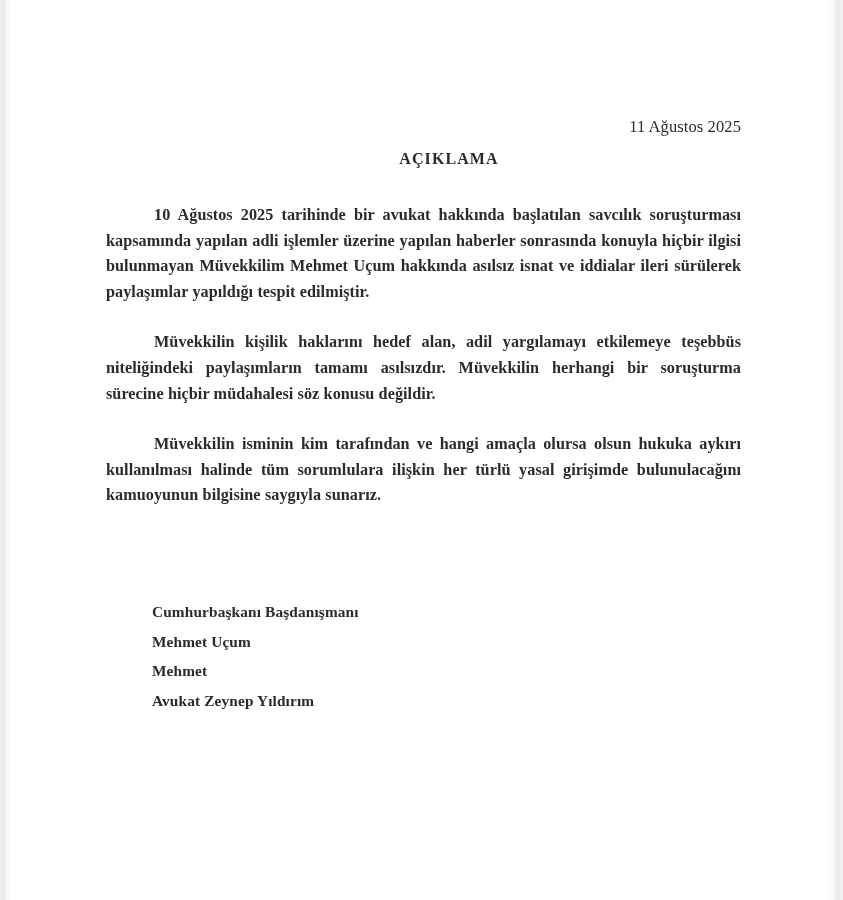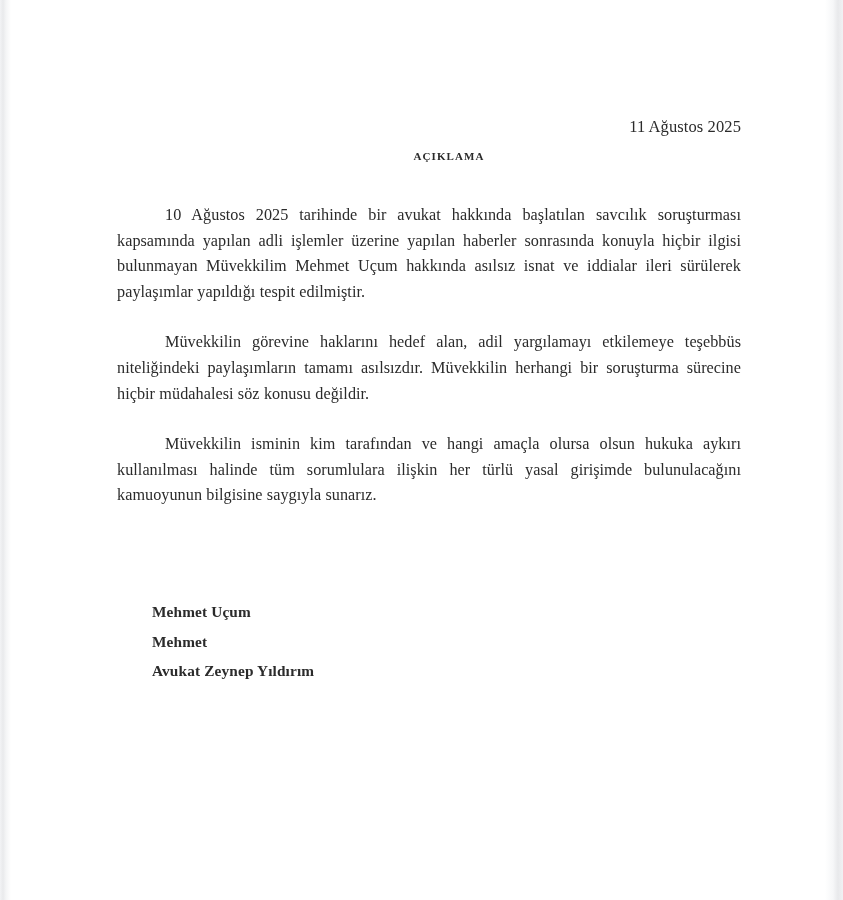--- a/index.html
+++ b/index.html
@@ -58,43 +58,44 @@
     letter-spacing: 0.1px;
     white-space: nowrap;
   }
 
   .doc-title {
     position: absolute;
     top: 138px;
     left: 0;
     width: 100%;
     text-align: center;
-    font-size: 11px;
+    font-size: 16px;
     font-weight: bold;
     letter-spacing: 1.1px;
     padding-left: 56px;
     box-sizing: border-box;
   }
 
   .body-block {
     position: absolute;
     top: 191px;
     left: 0;
     width: 640px;
   }
 
   .para {
-    margin: 0 0 25px 16px;
+    margin: 0 0 25px 5px;
     font-size: 16.2px;
     line-height: 25.6px;
     text-align: justify;
     text-indent: 48px;
     letter-spacing: 0.05px;
     word-spacing: 0.2px;
     hyphens: none;
+    font-weight: bold;
   }
   .para:last-child {
     margin-bottom: 0;
   }
 
   .signature-block {
     position: absolute;
     top: 590px;
     left: 51px;
     width: 590px;
@@ -121,24 +122,25 @@
   <div class="edge-strip right"></div>
 
   <div class="sheet">
 
     <div class="doc-date">11 Ağustos 2025</div>
 
     <div class="doc-title">AÇIKLAMA</div>
 
     <div class="body-block">
       <p class="para">10 Ağustos 2025 tarihinde bir avukat hakkında başlatılan savcılık soruşturması kapsamında yapılan adli işlemler üzerine yapılan haberler sonrasında konuyla hiçbir ilgisi bulunmayan Müvekkilim Mehmet Uçum hakkında asılsız isnat ve iddialar ileri sürülerek paylaşımlar yapıldığı tespit edilmiştir.</p>
-      <p class="para">Müvekkilin görevine haklarını hedef alan, adil yargılamayı etkilemeye teşebbüs niteliğindeki paylaşımların tamamı asılsızdır. Müvekkilin herhangi bir soruşturma sürecine hiçbir müdahalesi söz konusu değildir.</p>
+      <p class="para">Müvekkilin kişilik haklarını hedef alan, adil yargılamayı etkilemeye teşebbüs niteliğindeki paylaşımların tamamı asılsızdır. Müvekkilin herhangi bir soruşturma sürecine hiçbir müdahalesi söz konusu değildir.</p>
       <p class="para">Müvekkilin isminin kim tarafından ve hangi amaçla olursa olsun hukuka aykırı kullanılması halinde tüm sorumlulara ilişkin her türlü yasal girişimde bulunulacağını kamuoyunun bilgisine saygıyla sunarız.</p>
     </div>
 
     <div class="signature-block">
+      <div class="sig-line">Cumhurbaşkanı Başdanışmanı</div>
       <div class="sig-line">Mehmet Uçum</div>
       <div class="sig-line">Mehmet</div>
       <div class="sig-line">Avukat Zeynep Yıldırım</div>
     </div>
 
   </div>
 </div>
 
 </body></html>

